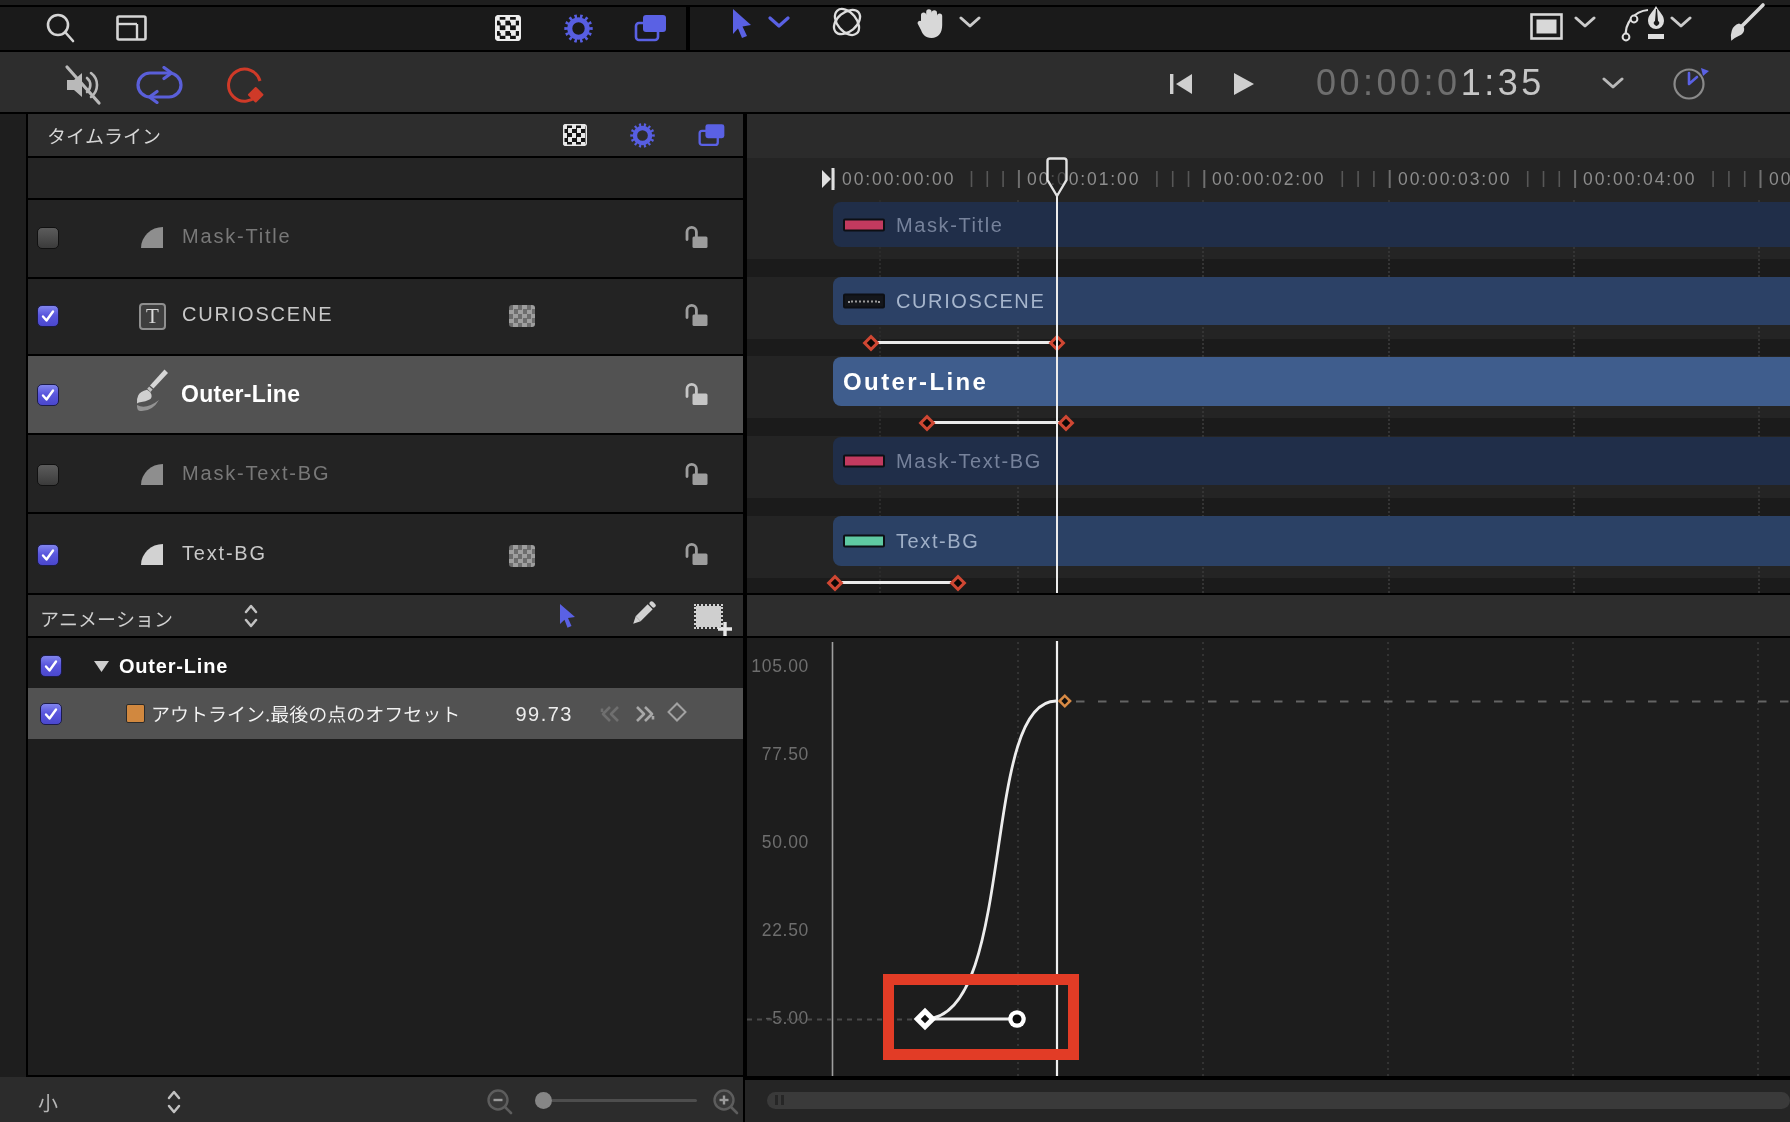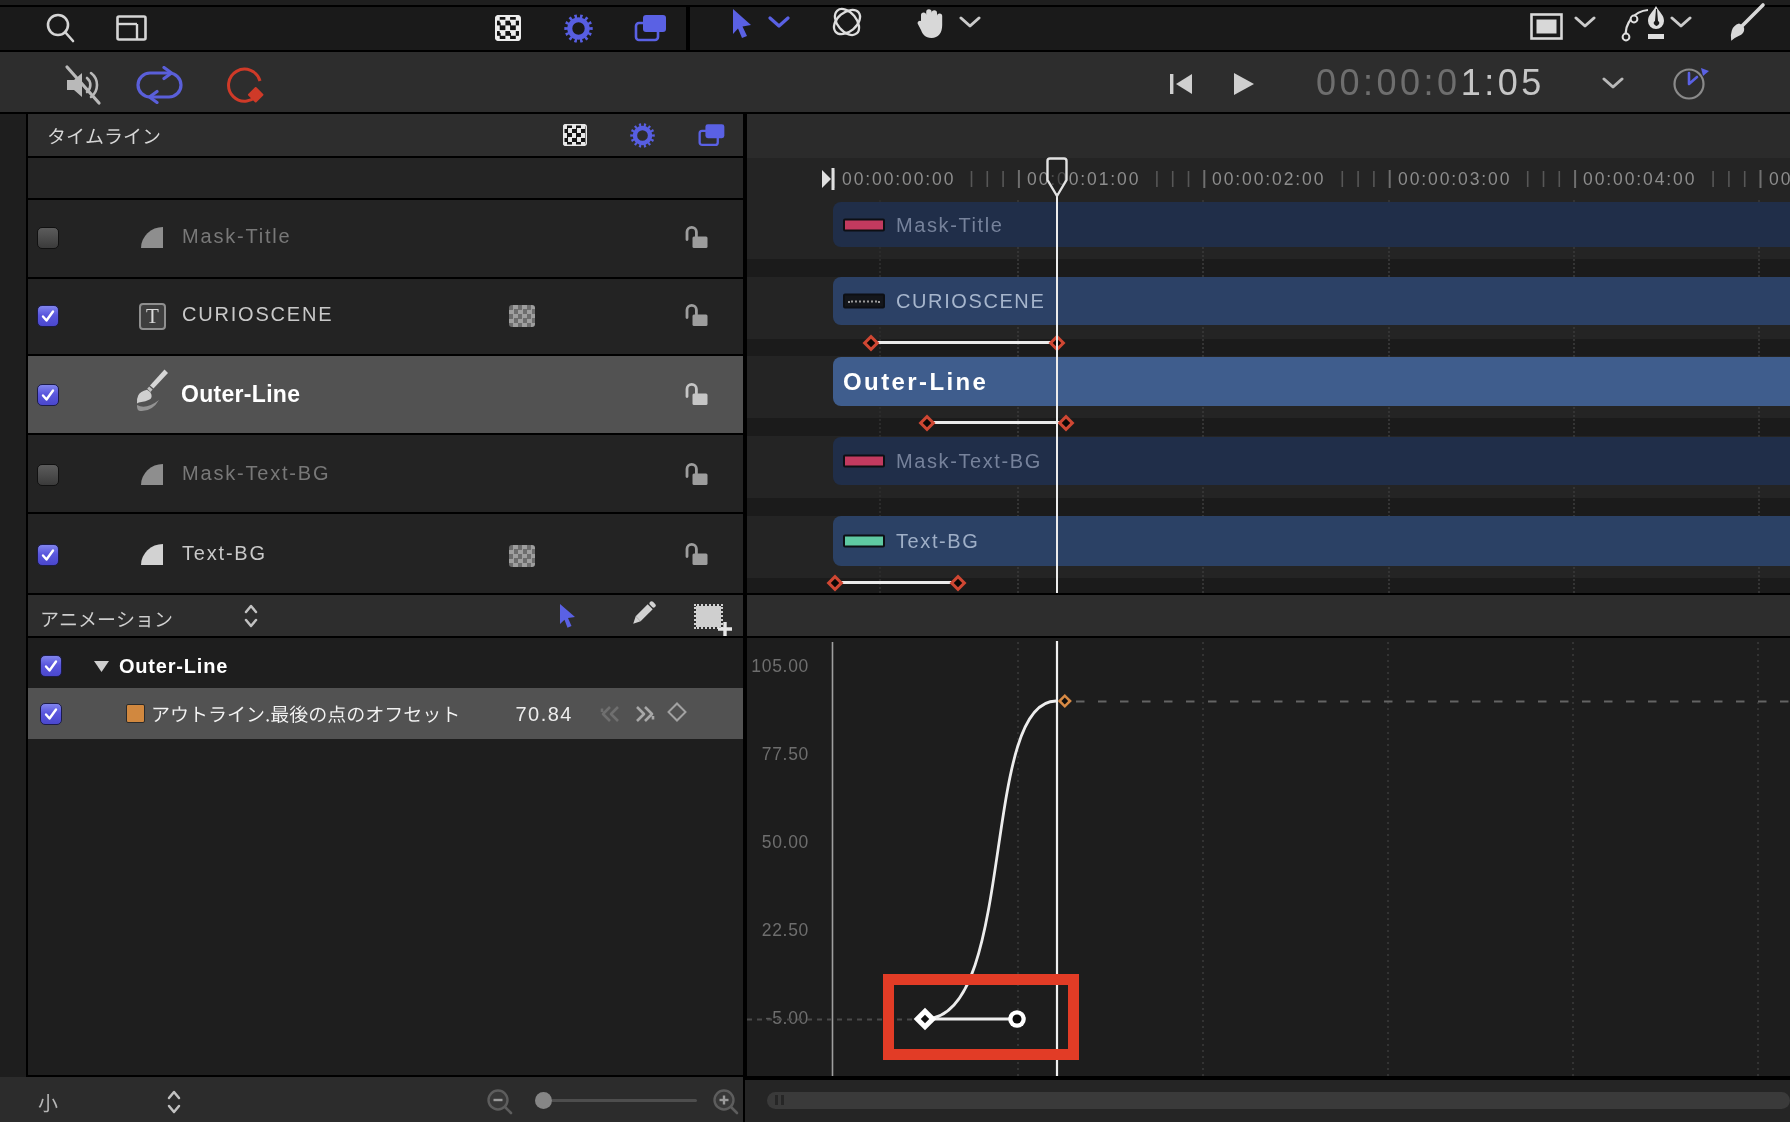--- a/index.html
+++ b/index.html
@@ -99,21 +99,21 @@
   <rect x="28" y="25" width="11.5" height="11.5" rx="1" transform="rotate(45 33.7 30.7)" fill="#cf3a28"></rect>
 </svg>
 
 <svg class="abs" style="left:1168px;top:72px;" width="26" height="24" viewBox="0 0 26 24">
   <rect x="2" y="2" width="3.4" height="20" fill="#cfcfcf"></rect>
   <path d="M24,2 L8,12 L24,22 Z" fill="#cfcfcf"></path>
 </svg>
 <svg class="abs" style="left:1232px;top:71px;" width="24" height="26" viewBox="0 0 24 26">
   <path d="M2,2 L22,13 L2,24 Z" fill="#cfcfcf"></path>
 </svg>
-<div class="abs" style="left:1316px;top:62px;font-size:36px;font-weight:400;color:#6e6e6e;letter-spacing:3.5px;"><span>00:00:0</span><span style="color:#c6c6c6;">1:05</span></div>
+<div class="abs" style="left:1316px;top:62px;font-size:36px;font-weight:400;color:#6e6e6e;letter-spacing:3.5px;"><span>00:00:0</span><span style="color:#c6c6c6;">1:35</span></div>
 <svg class="abs" style="left:1602px;top:77px;" width="22" height="13" viewBox="0 0 22 13">
   <path d="M2,2 L11,10 L20,2" fill="none" stroke="#b9b9b9" stroke-width="3" stroke-linecap="round" stroke-linejoin="round"></path>
 </svg>
 <svg class="abs" style="left:1672px;top:64px;" width="40" height="38" viewBox="0 0 40 38">
   <circle cx="17" cy="20" r="14.5" fill="none" stroke="#8a8a8a" stroke-width="2.2"></circle>
   <path d="M17,20 L17,9 M17,20 L25,13" fill="none" stroke="#5a61e4" stroke-width="2.6" stroke-linecap="round"></path>
   <path d="M29,4 L37,7 L31,12 Z" fill="#5a61e4"></path>
 </svg>
 
 <div class="abs" style="left:0;top:114px;width:26px;height:1008px;background:#1e1e1e;"></div>
@@ -381,21 +381,21 @@
 
 <div class="cb on" style="left:40px;top:703px;"><svg width="20" height="20" viewBox="0 0 20 20">
       <path d="M5,10.5 L8.5,14.5 L15,5.5" fill="none" stroke="#fff" stroke-width="2.4" stroke-linecap="round" stroke-linejoin="round"></path>
     </svg></div>
 <div class="abs" style="left:126px;top:704px;width:19px;height:19px;box-sizing:border-box;background:#d1883f;border:1.5px solid #2b2b2b;border-radius:2px;"></div>
 <svg class="abs" style="left:151px;top:705px;" width="312" height="27" viewBox="0 0 312 27">
     <g transform="translate(0,16.4)">
       <path d="M17.7 -12.8Q17.6 -12.7 17.4 -12.5Q17.3 -12.3 17.2 -12.2Q16.8 -11.5 16.1 -10.6Q15.4 -9.6 14.5 -8.7Q13.5 -7.7 12.5 -6.9L11.2 -7.9Q11.8 -8.3 12.5 -8.8Q13.1 -9.4 13.7 -10Q14.3 -10.6 14.7 -11.2Q15.1 -11.7 15.3 -12.2Q15.1 -12.2 14.4 -12.2Q13.7 -12.2 12.8 -12.2Q11.9 -12.2 10.8 -12.2Q9.8 -12.2 8.7 -12.2Q7.7 -12.2 6.8 -12.2Q5.9 -12.2 5.3 -12.2Q4.7 -12.2 4.5 -12.2Q4 -12.2 3.5 -12.2Q2.9 -12.1 2.4 -12.1V-13.8Q2.9 -13.7 3.4 -13.7Q4 -13.6 4.5 -13.6Q4.7 -13.6 5.3 -13.6Q6 -13.6 6.9 -13.6Q7.8 -13.6 8.8 -13.6Q9.9 -13.6 10.9 -13.6Q12 -13.6 12.9 -13.6Q13.9 -13.6 14.5 -13.6Q15.2 -13.6 15.4 -13.6Q15.6 -13.6 15.9 -13.6Q16.1 -13.6 16.4 -13.7Q16.6 -13.7 16.8 -13.7ZM10.1 -10.3Q10.1 -8.8 10 -7.4Q9.9 -6.1 9.6 -4.9Q9.3 -3.7 8.8 -2.7Q8.2 -1.7 7.2 -0.9Q6.3 -0 4.8 0.7L3.4 -0.4Q3.8 -0.6 4.3 -0.8Q4.7 -1 5.1 -1.3Q6.2 -2 6.9 -2.8Q7.6 -3.6 7.9 -4.6Q8.2 -5.6 8.4 -6.7Q8.5 -7.8 8.5 -9Q8.5 -9.3 8.5 -9.6Q8.5 -10 8.4 -10.3Z M29.3 -15.2Q29.2 -14.8 29.2 -14.4Q29.2 -14.1 29.2 -13.8Q29.2 -13.6 29.2 -13.1Q29.2 -12.6 29.2 -12.1Q29.2 -11.6 29.2 -11.3H27.6Q27.6 -11.6 27.6 -12.1Q27.6 -12.7 27.6 -13.1Q27.6 -13.6 27.6 -13.8Q27.6 -14.1 27.5 -14.4Q27.5 -14.8 27.5 -15.2ZM35.8 -11.5Q35.7 -11.3 35.6 -11Q35.5 -10.7 35.5 -10.4Q35.4 -9.8 35.2 -9.1Q35.1 -8.4 34.8 -7.6Q34.6 -6.9 34.3 -6.1Q34 -5.4 33.6 -4.7Q32.9 -3.4 31.8 -2.4Q30.7 -1.3 29.3 -0.6Q27.8 0.2 26.1 0.7L24.9 -0.7Q25.3 -0.8 25.9 -0.9Q26.4 -1.1 26.8 -1.2Q27.8 -1.6 28.7 -2.1Q29.7 -2.7 30.6 -3.4Q31.4 -4.2 32 -5.1Q32.5 -5.9 32.9 -6.9Q33.2 -7.8 33.5 -8.8Q33.7 -9.8 33.8 -10.6H23.2Q23.2 -10.3 23.2 -9.8Q23.2 -9.4 23.2 -8.8Q23.2 -8.3 23.2 -7.9Q23.2 -7.4 23.2 -7.2Q23.2 -7 23.2 -6.6Q23.2 -6.3 23.2 -6.1H21.6Q21.6 -6.3 21.6 -6.7Q21.6 -7 21.6 -7.3Q21.6 -7.5 21.6 -8Q21.6 -8.4 21.6 -9Q21.6 -9.5 21.6 -9.9Q21.6 -10.4 21.6 -10.6Q21.6 -10.9 21.6 -11.4Q21.6 -11.8 21.6 -12.1Q22 -12.1 22.4 -12Q22.9 -12 23.4 -12H33.4Q34 -12 34.2 -12.1Q34.5 -12.1 34.7 -12.2Z M44.4 -1.7Q44.4 -1.9 44.4 -2.7Q44.4 -3.5 44.4 -4.7Q44.4 -5.8 44.4 -7Q44.4 -8.2 44.4 -9.4Q44.4 -10.6 44.4 -11.4Q44.4 -12.3 44.4 -12.7Q44.4 -13.1 44.4 -13.7Q44.3 -14.3 44.3 -14.7H46.1Q46.1 -14.3 46 -13.7Q46 -13.2 46 -12.7Q46 -12 46 -11Q46 -9.9 46 -8.7Q46 -7.6 46 -6.4Q46 -5.3 46 -4.3Q46 -3.3 46 -2.6Q46 -1.9 46 -1.7Q46 -1.4 46 -1Q46 -0.6 46.1 -0.2Q46.1 0.3 46.1 0.6H44.3Q44.3 0.1 44.4 -0.5Q44.4 -1.1 44.4 -1.7ZM45.7 -9.7Q46.6 -9.5 47.7 -9.1Q48.9 -8.7 50 -8.2Q51.2 -7.8 52.3 -7.3Q53.3 -6.9 54.1 -6.5L53.4 -4.9Q52.6 -5.3 51.6 -5.8Q50.6 -6.2 49.5 -6.7Q48.4 -7.1 47.4 -7.4Q46.4 -7.8 45.7 -8Z M61.4 -14.1Q61.8 -14.1 62.2 -14.1Q62.6 -14.1 63.1 -14.1Q63.4 -14.1 64.1 -14.1Q64.9 -14.1 65.8 -14.1Q66.8 -14.1 67.8 -14.1Q68.7 -14.1 69.5 -14.1Q70.2 -14.1 70.6 -14.1Q71 -14.1 71.5 -14.1Q71.9 -14.1 72.3 -14.1V-12.6Q72 -12.6 71.5 -12.6Q71 -12.6 70.5 -12.6Q70.2 -12.6 69.5 -12.6Q68.7 -12.6 67.8 -12.6Q66.8 -12.6 65.9 -12.6Q64.9 -12.6 64.2 -12.6Q63.4 -12.6 63.1 -12.6Q62.7 -12.6 62.2 -12.6Q61.8 -12.6 61.4 -12.6ZM73.7 -9.1Q73.6 -9 73.5 -8.9Q73.5 -8.7 73.4 -8.6Q73.1 -7.2 72.4 -5.8Q71.7 -4.4 70.7 -3.2Q69.2 -1.6 67.4 -0.6Q65.7 0.3 63.9 0.8L62.7 -0.6Q64.7 -1 66.4 -1.9Q68.2 -2.8 69.4 -4.1Q70.2 -5 70.8 -6.1Q71.4 -7.2 71.6 -8.3Q71.4 -8.3 70.8 -8.3Q70.3 -8.3 69.4 -8.3Q68.6 -8.3 67.6 -8.3Q66.7 -8.3 65.7 -8.3Q64.7 -8.3 63.9 -8.3Q63 -8.3 62.4 -8.3Q61.8 -8.3 61.5 -8.3Q61.2 -8.3 60.7 -8.2Q60.2 -8.2 59.7 -8.2V-9.8Q60.2 -9.7 60.7 -9.7Q61.2 -9.7 61.5 -9.7Q61.8 -9.7 62.3 -9.7Q62.9 -9.7 63.8 -9.7Q64.6 -9.7 65.6 -9.7Q66.5 -9.7 67.5 -9.7Q68.5 -9.7 69.3 -9.7Q70.2 -9.7 70.7 -9.7Q71.3 -9.7 71.6 -9.7Q71.9 -9.7 72.2 -9.7Q72.4 -9.7 72.6 -9.8Z M77.6 -6.9Q80.1 -7.5 82.2 -8.5Q84.4 -9.4 85.9 -10.4Q86.9 -11 87.9 -11.8Q88.8 -12.5 89.6 -13.3Q90.5 -14.1 91.1 -14.9L92.4 -13.7Q91.6 -12.9 90.7 -12Q89.7 -11.2 88.7 -10.5Q87.7 -9.7 86.6 -9Q85.5 -8.4 84.2 -7.7Q82.9 -7.1 81.4 -6.5Q79.9 -5.9 78.4 -5.4ZM85.6 -9.6 87.3 -10.1V-1.4Q87.3 -1.1 87.3 -0.7Q87.3 -0.3 87.3 0.1Q87.3 0.4 87.4 0.6H85.5Q85.5 0.4 85.6 0.1Q85.6 -0.3 85.6 -0.7Q85.6 -1.1 85.6 -1.4Z M99.3 -13.9Q99.8 -13.6 100.5 -13.1Q101.1 -12.6 101.8 -12Q102.5 -11.4 103.2 -10.9Q103.8 -10.4 104.1 -10L103 -8.8Q102.6 -9.2 102 -9.7Q101.5 -10.2 100.8 -10.8Q100.1 -11.4 99.4 -11.9Q98.8 -12.4 98.2 -12.8ZM97.7 -1.2Q99.3 -1.4 100.7 -1.9Q102.1 -2.3 103.2 -2.9Q104.4 -3.4 105.3 -4Q106.7 -4.9 108 -6.1Q109.2 -7.3 110.1 -8.5Q111.1 -9.8 111.6 -11L112.5 -9.3Q111.9 -8.2 110.9 -7Q110 -5.7 108.8 -4.6Q107.6 -3.5 106.2 -2.6Q105.2 -2 104.1 -1.4Q102.9 -0.9 101.6 -0.4Q100.3 0.1 98.7 0.4Z M116.6 0.3Q116.1 0.3 115.8 -0.1Q115.4 -0.5 115.4 -1.1Q115.4 -1.7 115.8 -2Q116.1 -2.4 116.6 -2.4Q117.2 -2.4 117.5 -2Q117.9 -1.7 117.9 -1.1Q117.9 -0.5 117.5 -0.1Q117.2 0.3 116.6 0.3Z M124 -12.1V-10.7H133.6V-12.1ZM124 -14.3V-13H133.6V-14.3ZM122.7 -15.4H135V-9.7H122.7ZM120.4 -8.6H137.1V-7.5H120.4ZM128.8 -6.3H135.6V-5.1H128.8ZM122.9 -6.2H127.5V-5.1H122.9ZM122.9 -3.7H127.5V-2.7H122.9ZM130.8 -5.2Q131.7 -3.2 133.4 -1.7Q135.2 -0.2 137.6 0.4Q137.4 0.5 137.3 0.7Q137.1 0.9 137 1.1Q136.8 1.3 136.7 1.5Q134.2 0.8 132.4 -0.9Q130.6 -2.5 129.7 -4.9ZM135.2 -6.3H135.4L135.7 -6.3L136.5 -6Q135.9 -4 134.8 -2.6Q133.6 -1.1 132.1 -0.1Q130.6 0.8 128.9 1.4Q128.8 1.2 128.6 0.8Q128.3 0.5 128.1 0.3Q129.3 -0 130.4 -0.6Q131.5 -1.2 132.4 -2Q133.3 -2.8 134.1 -3.8Q134.8 -4.8 135.2 -6ZM120.2 -0.8Q121.2 -0.9 122.3 -1Q123.5 -1.2 124.8 -1.3Q126.2 -1.5 127.5 -1.6L127.5 -0.4Q125.6 -0.2 123.7 0Q121.8 0.3 120.4 0.4ZM126.8 -8.3H128.2V1.5H126.8ZM122 -8.2H123.4V-0.5H122Z M148.9 -8.2 150.2 -7.8Q149.6 -6.7 148.7 -5.7Q147.8 -4.7 146.8 -3.8Q145.8 -3 144.8 -2.3Q144.7 -2.5 144.5 -2.7Q144.3 -2.9 144.1 -3.1Q144 -3.3 143.8 -3.4Q145.3 -4.2 146.7 -5.5Q148.1 -6.7 148.9 -8.2ZM149.1 -16 150.3 -15.3Q149.6 -14.5 148.8 -13.6Q148 -12.7 147.2 -12L146.2 -12.6Q146.7 -13 147.2 -13.6Q147.7 -14.2 148.2 -14.8Q148.7 -15.4 149.1 -16ZM152.7 -14.5 154 -13.8Q153.1 -12.8 151.9 -11.7Q150.8 -10.6 149.6 -9.5Q148.4 -8.5 147.4 -7.7L146.4 -8.4Q147.2 -9 148.1 -9.7Q148.9 -10.5 149.8 -11.3Q150.6 -12.1 151.4 -12.9Q152.1 -13.8 152.7 -14.5ZM144.7 -12.9 145.5 -13.8Q146.3 -13.3 147 -12.8Q147.8 -12.2 148.5 -11.6Q149.2 -11 149.6 -10.6L148.7 -9.5Q148.3 -10 147.6 -10.6Q146.9 -11.2 146.2 -11.8Q145.4 -12.4 144.7 -12.9ZM152.5 -10.6 153.6 -11.2Q154.2 -10.6 154.8 -9.9Q155.4 -9.1 156 -8.4Q156.5 -7.7 156.8 -7.1L155.6 -6.4Q155.3 -7 154.8 -7.7Q154.3 -8.5 153.7 -9.2Q153.1 -10 152.5 -10.6ZM144 -8.7Q145.4 -8.8 147.2 -8.8Q149 -8.8 151.1 -8.9Q153.1 -8.9 155.2 -9L155.1 -7.8Q153.2 -7.7 151.2 -7.7Q149.2 -7.6 147.4 -7.5Q145.6 -7.5 144.2 -7.5ZM147.7 -5.3Q148.5 -3.9 149.9 -2.8Q151.3 -1.6 153 -0.8Q154.8 -0.1 156.8 0.3Q156.6 0.5 156.5 0.7Q156.3 0.9 156.2 1.1Q156 1.4 155.9 1.5Q153.9 1.1 152.1 0.2Q150.3 -0.7 148.9 -2Q147.5 -3.3 146.6 -4.9ZM148.1 -6.1H153.8V-5H147.2ZM153.4 -6.1H153.6L153.9 -6.2L154.8 -5.7Q154.1 -4.2 153 -3Q152 -1.8 150.6 -0.9Q149.2 -0 147.6 0.6Q146.1 1.2 144.5 1.6Q144.4 1.3 144.2 0.9Q144 0.6 143.8 0.3Q145.3 0 146.7 -0.5Q148.2 -1 149.5 -1.8Q150.8 -2.6 151.8 -3.6Q152.8 -4.6 153.4 -5.9ZM143.4 -12.1 144.6 -11.6Q144 -10.5 143.2 -9.4Q142.3 -8.3 141.4 -7.3Q140.4 -6.3 139.5 -5.5Q139.4 -5.7 139.3 -5.9Q139.1 -6.2 139 -6.4Q138.8 -6.6 138.7 -6.8Q139.6 -7.4 140.4 -8.3Q141.3 -9.1 142.1 -10.1Q142.8 -11.1 143.4 -12.1ZM142.9 -16 144.2 -15.4Q143.7 -14.7 142.9 -13.8Q142.2 -13 141.3 -12.3Q140.5 -11.5 139.7 -10.9Q139.6 -11.1 139.5 -11.3Q139.3 -11.5 139.2 -11.7Q139 -11.9 138.9 -12Q139.7 -12.5 140.4 -13.2Q141.2 -13.8 141.8 -14.6Q142.5 -15.3 142.9 -16ZM141.6 -8.6 142.8 -9.7 143 -9.6V1.6H141.6Z M168 -13Q167.8 -11.5 167.5 -9.9Q167.2 -8.3 166.8 -6.7Q166.2 -4.8 165.5 -3.5Q164.8 -2.2 164 -1.5Q163.2 -0.8 162.3 -0.8Q161.5 -0.8 160.7 -1.4Q159.9 -2.1 159.4 -3.2Q159 -4.3 159 -5.9Q159 -7.5 159.6 -8.9Q160.2 -10.2 161.4 -11.3Q162.5 -12.4 164 -13Q165.5 -13.6 167.3 -13.6Q168.9 -13.6 170.3 -13.1Q171.6 -12.5 172.6 -11.6Q173.5 -10.6 174 -9.4Q174.5 -8.1 174.5 -6.6Q174.5 -4.7 173.7 -3.1Q172.8 -1.6 171.3 -0.7Q169.7 0.3 167.4 0.6L166.5 -0.8Q167 -0.9 167.4 -0.9Q167.8 -1 168.2 -1.1Q169.1 -1.3 169.9 -1.7Q170.8 -2.2 171.5 -2.9Q172.2 -3.6 172.6 -4.5Q173 -5.5 173 -6.7Q173 -7.9 172.6 -8.9Q172.2 -9.9 171.5 -10.6Q170.7 -11.4 169.7 -11.8Q168.6 -12.3 167.2 -12.3Q165.7 -12.3 164.4 -11.7Q163.2 -11.1 162.3 -10.2Q161.4 -9.3 160.9 -8.2Q160.4 -7.1 160.4 -6Q160.4 -4.9 160.7 -4.1Q161.1 -3.3 161.5 -2.9Q162 -2.6 162.4 -2.6Q162.8 -2.6 163.3 -3Q163.8 -3.5 164.3 -4.5Q164.8 -5.5 165.3 -7.1Q165.7 -8.4 166 -10Q166.3 -11.5 166.4 -13Z M184.9 -16H186.4V-9.5H184.9ZM180.8 -8.8V-5.4H190.7V-8.8ZM179.4 -10.2H192.2V-4.1H179.4ZM185.6 -13.9H193.6V-12.6H185.6ZM182.7 -2.4 184.1 -2.5Q184.2 -1.9 184.3 -1.3Q184.5 -0.6 184.5 0.1Q184.6 0.7 184.6 1.2L183.1 1.4Q183.1 0.9 183.1 0.2Q183 -0.4 183 -1.1Q182.9 -1.8 182.7 -2.4ZM186.7 -2.4 188 -2.7Q188.3 -2.1 188.5 -1.5Q188.8 -0.8 189.1 -0.2Q189.3 0.5 189.4 1L188 1.3Q187.9 0.8 187.7 0.2Q187.5 -0.5 187.2 -1.1Q187 -1.8 186.7 -2.4ZM190.5 -2.6 191.8 -3.1Q192.3 -2.5 192.8 -1.8Q193.3 -1.1 193.7 -0.4Q194.1 0.3 194.3 0.8L193 1.4Q192.8 0.8 192.4 0.1Q192 -0.5 191.5 -1.2Q191 -2 190.5 -2.6ZM179.7 -2.9 181 -2.6Q180.5 -1.5 179.8 -0.4Q179.2 0.8 178.4 1.5L177.1 0.9Q177.8 0.2 178.5 -0.8Q179.2 -1.9 179.7 -2.9Z M206 -13Q205.8 -11.5 205.5 -9.9Q205.2 -8.3 204.8 -6.7Q204.2 -4.8 203.5 -3.5Q202.8 -2.2 202 -1.5Q201.2 -0.8 200.3 -0.8Q199.5 -0.8 198.7 -1.4Q197.9 -2.1 197.4 -3.2Q197 -4.3 197 -5.9Q197 -7.5 197.6 -8.9Q198.2 -10.2 199.4 -11.3Q200.5 -12.4 202 -13Q203.5 -13.6 205.3 -13.6Q206.9 -13.6 208.3 -13.1Q209.6 -12.5 210.6 -11.6Q211.5 -10.6 212 -9.4Q212.5 -8.1 212.5 -6.6Q212.5 -4.7 211.7 -3.1Q210.8 -1.6 209.3 -0.7Q207.7 0.3 205.4 0.6L204.5 -0.8Q205 -0.9 205.4 -0.9Q205.8 -1 206.2 -1.1Q207.1 -1.3 207.9 -1.7Q208.8 -2.2 209.5 -2.9Q210.2 -3.6 210.6 -4.5Q211 -5.5 211 -6.7Q211 -7.9 210.6 -8.9Q210.2 -9.9 209.5 -10.6Q208.7 -11.4 207.7 -11.8Q206.6 -12.3 205.2 -12.3Q203.7 -12.3 202.4 -11.7Q201.2 -11.1 200.3 -10.2Q199.4 -9.3 198.9 -8.2Q198.4 -7.1 198.4 -6Q198.4 -4.9 198.7 -4.1Q199.1 -3.3 199.5 -2.9Q200 -2.6 200.4 -2.6Q200.8 -2.6 201.3 -3Q201.8 -3.5 202.3 -4.5Q202.8 -5.5 203.3 -7.1Q203.7 -8.4 204 -10Q204.3 -11.5 204.4 -13Z M226.8 -14.9Q226.8 -14.5 226.7 -14.1Q226.7 -13.7 226.7 -13.3Q226.7 -12.8 226.7 -11.9Q226.7 -11 226.8 -10Q226.8 -8.9 226.8 -7.7Q226.8 -6.5 226.8 -5.3Q226.9 -4.1 226.9 -3Q226.9 -1.9 226.9 -1Q226.9 -0.2 226.5 0.1Q226 0.5 225.2 0.5Q224.4 0.5 223.6 0.5Q222.8 0.5 222.1 0.4L222 -1.1Q222.7 -1 223.4 -1Q224.1 -0.9 224.7 -0.9Q225.1 -0.9 225.2 -1.1Q225.4 -1.3 225.4 -1.7Q225.4 -2.4 225.4 -3.3Q225.4 -4.3 225.4 -5.4Q225.4 -6.5 225.3 -7.7Q225.3 -8.9 225.3 -9.9Q225.3 -11 225.3 -11.9Q225.3 -12.8 225.2 -13.3Q225.2 -13.8 225.2 -14.2Q225.1 -14.6 225.1 -14.9ZM216.6 -11.6Q217 -11.5 217.5 -11.5Q217.9 -11.4 218.4 -11.4Q218.6 -11.4 219.2 -11.4Q219.9 -11.4 220.9 -11.4Q221.8 -11.4 223 -11.4Q224.1 -11.4 225.2 -11.4Q226.3 -11.4 227.2 -11.4Q228.2 -11.4 228.9 -11.4Q229.5 -11.4 229.7 -11.4Q230.1 -11.4 230.6 -11.5Q231.1 -11.5 231.4 -11.6V-10Q231 -10 230.6 -10Q230.1 -10 229.8 -10Q229.6 -10 228.9 -10Q228.3 -10 227.3 -10Q226.3 -10 225.2 -10Q224.1 -10 223 -10Q221.8 -10 220.9 -10Q219.9 -10 219.2 -10Q218.6 -10 218.4 -10Q217.9 -10 217.5 -10Q217.1 -10 216.6 -9.9ZM215.9 -2.7Q217.4 -3.4 218.8 -4.4Q220.2 -5.3 221.4 -6.3Q222.5 -7.4 223.4 -8.4Q224.3 -9.4 224.9 -10.3L225.6 -10.3L225.6 -9Q225.1 -8.2 224.2 -7.2Q223.3 -6.1 222.2 -5.1Q221 -4.1 219.7 -3.1Q218.4 -2.2 217 -1.4Z M249.6 -12.6Q249.5 -12.4 249.5 -12.2Q249.4 -12 249.4 -11.7Q249.2 -10.9 249 -10Q248.7 -9.1 248.4 -8.2Q248 -7.2 247.5 -6.3Q247.1 -5.4 246.5 -4.7Q245.7 -3.6 244.6 -2.6Q243.5 -1.7 242.2 -0.9Q240.8 -0.1 239 0.4L237.8 -1Q239.6 -1.5 241 -2.2Q242.3 -2.8 243.3 -3.7Q244.4 -4.6 245.2 -5.6Q245.8 -6.5 246.3 -7.5Q246.9 -8.6 247.2 -9.8Q247.5 -10.9 247.6 -11.8Q247.4 -11.8 246.6 -11.8Q245.9 -11.8 244.9 -11.8Q243.9 -11.8 242.8 -11.8Q241.7 -11.8 240.7 -11.8Q239.7 -11.8 238.9 -11.8Q238.2 -11.8 237.9 -11.8Q237.4 -11.8 236.9 -11.8Q236.4 -11.7 236 -11.7V-13.4Q236.3 -13.4 236.6 -13.3Q236.9 -13.3 237.3 -13.3Q237.6 -13.3 237.9 -13.3Q238.2 -13.3 238.8 -13.3Q239.3 -13.3 240.1 -13.3Q241 -13.3 241.9 -13.3Q242.8 -13.3 243.7 -13.3Q244.6 -13.3 245.4 -13.3Q246.2 -13.3 246.7 -13.3Q247.3 -13.3 247.5 -13.3Q247.7 -13.3 248 -13.3Q248.2 -13.3 248.5 -13.4Z M258.1 -2.4Q258.1 -2.9 258.1 -3.7Q258.1 -4.5 258.1 -5.5Q258.1 -6.5 258.1 -7.6Q258.1 -8.7 258.1 -9.7Q258.1 -10.7 258.1 -11.6Q258.1 -12.4 258.1 -12.9Q258.1 -13.2 258.1 -13.5Q258.1 -13.8 258 -14.1Q258 -14.4 258 -14.7H259.8Q259.7 -14.3 259.7 -13.8Q259.6 -13.4 259.6 -12.9Q259.6 -12.4 259.6 -11.6Q259.6 -10.8 259.6 -9.9Q259.6 -8.9 259.6 -7.8Q259.6 -6.8 259.6 -5.8Q259.6 -4.9 259.6 -4.1Q259.6 -3.3 259.6 -2.8Q259.6 -2.2 259.8 -1.8Q260.1 -1.4 260.7 -1.3Q261.3 -1.1 262.4 -1.1Q263.5 -1.1 264.5 -1.2Q265.5 -1.2 266.4 -1.4Q267.4 -1.5 268.3 -1.7L268.3 -0Q267.4 0.1 266.5 0.2Q265.5 0.3 264.5 0.3Q263.5 0.4 262.3 0.4Q261 0.4 260.1 0.2Q259.3 0 258.9 -0.3Q258.4 -0.7 258.3 -1.2Q258.1 -1.7 258.1 -2.4ZM269.1 -10.9Q269 -10.8 268.9 -10.6Q268.8 -10.4 268.7 -10.2Q268.3 -9.6 267.9 -8.9Q267.5 -8.2 267 -7.4Q266.4 -6.6 265.9 -5.9Q265.3 -5.2 264.8 -4.6L263.4 -5.4Q264.2 -6.1 264.8 -6.9Q265.5 -7.8 266 -8.6Q266.5 -9.4 266.8 -10Q266.7 -9.9 266 -9.8Q265.4 -9.7 264.4 -9.5Q263.4 -9.2 262.1 -9Q260.9 -8.8 259.6 -8.5Q258.4 -8.2 257.2 -8Q256 -7.8 255.1 -7.6Q254.2 -7.4 253.7 -7.3L253.4 -8.9Q253.9 -8.9 254.9 -9.1Q255.8 -9.2 256.9 -9.5Q258.1 -9.7 259.3 -9.9Q260.6 -10.2 261.8 -10.4Q263 -10.6 264.1 -10.9Q265.2 -11.1 265.9 -11.2Q266.7 -11.4 267 -11.5Q267.3 -11.5 267.6 -11.6Q267.8 -11.7 268 -11.8Z M280.5 -10.9Q280.6 -10.7 280.8 -10.1Q281 -9.5 281.2 -8.9Q281.5 -8.3 281.7 -7.7Q281.9 -7.2 282 -6.8L280.5 -6.3Q280.5 -6.7 280.3 -7.2Q280.1 -7.8 279.9 -8.4Q279.7 -9 279.4 -9.6Q279.2 -10.1 279.1 -10.5ZM287.3 -9.9Q287.2 -9.6 287.2 -9.4Q287.1 -9.1 287 -8.9Q286.7 -7.4 286 -5.9Q285.4 -4.4 284.4 -3.1Q283 -1.4 281.4 -0.3Q279.8 0.8 278.2 1.4L276.9 0.1Q278 -0.2 279.1 -0.8Q280.3 -1.3 281.3 -2.1Q282.3 -2.9 283.1 -3.9Q283.8 -4.7 284.3 -5.8Q284.8 -6.8 285.2 -8Q285.6 -9.2 285.7 -10.4ZM276 -10Q276.2 -9.7 276.4 -9.1Q276.7 -8.6 276.9 -7.9Q277.2 -7.3 277.4 -6.7Q277.6 -6.1 277.8 -5.7L276.3 -5.2Q276.2 -5.5 276 -6.1Q275.8 -6.8 275.5 -7.4Q275.3 -8.1 275 -8.7Q274.8 -9.2 274.6 -9.5Z M296.7 -1.7Q296.7 -1.9 296.7 -2.7Q296.7 -3.5 296.7 -4.7Q296.7 -5.8 296.7 -7Q296.7 -8.2 296.7 -9.4Q296.7 -10.6 296.7 -11.4Q296.7 -12.3 296.7 -12.7Q296.7 -13.1 296.7 -13.7Q296.6 -14.3 296.5 -14.7H298.4Q298.4 -14.3 298.3 -13.7Q298.3 -13.2 298.3 -12.7Q298.3 -12 298.3 -11Q298.3 -9.9 298.3 -8.7Q298.3 -7.6 298.3 -6.4Q298.3 -5.3 298.3 -4.3Q298.3 -3.3 298.3 -2.6Q298.3 -1.9 298.3 -1.7Q298.3 -1.4 298.3 -1Q298.3 -0.6 298.3 -0.2Q298.4 0.3 298.4 0.6H296.6Q296.6 0.1 296.7 -0.5Q296.7 -1.1 296.7 -1.7ZM297.9 -9.7Q298.9 -9.5 300 -9.1Q301.1 -8.7 302.3 -8.2Q303.5 -7.8 304.5 -7.3Q305.6 -6.9 306.4 -6.5L305.7 -4.9Q304.9 -5.3 303.9 -5.8Q302.9 -6.2 301.8 -6.7Q300.7 -7.1 299.7 -7.4Q298.7 -7.8 297.9 -8Z" fill="#f2f2f2"></path>
     </g>
   </svg>
-<div class="abs" style="left:453px;top:703px;width:120px;text-align:right;font-size:20px;letter-spacing:1.5px;color:#ededed;">70.84</div>
+<div class="abs" style="left:453px;top:703px;width:120px;text-align:right;font-size:20px;letter-spacing:1.5px;color:#ededed;">99.73</div>
 <svg class="abs" style="left:599px;top:705px;" width="22" height="18" viewBox="0 0 22 18">
   <path d="M11,2 L4,9 L11,16 M19,2 L12,9 L19,16 M3,3.5 V7" fill="none" stroke="#6f6f6f" stroke-width="2.6" stroke-linejoin="round"></path>
 </svg>
 <svg class="abs" style="left:634px;top:705px;" width="22" height="18" viewBox="0 0 22 18">
   <path d="M11,2 L18,9 L11,16 M3,2 L10,9 L3,16 M19,11 V14.5" fill="none" stroke="#a8a8a8" stroke-width="2.6" stroke-linejoin="round"></path>
 </svg>
 <div class="abs" style="left:670px;top:705px;width:14px;height:14px;box-sizing:border-box;border:2px solid #a2a2a2;transform:rotate(45deg);"></div>
 
 <svg class="abs" style="left:38px;top:1094px;" width="22" height="27" viewBox="0 0 22 27">
     <g transform="translate(0,16.6)">

